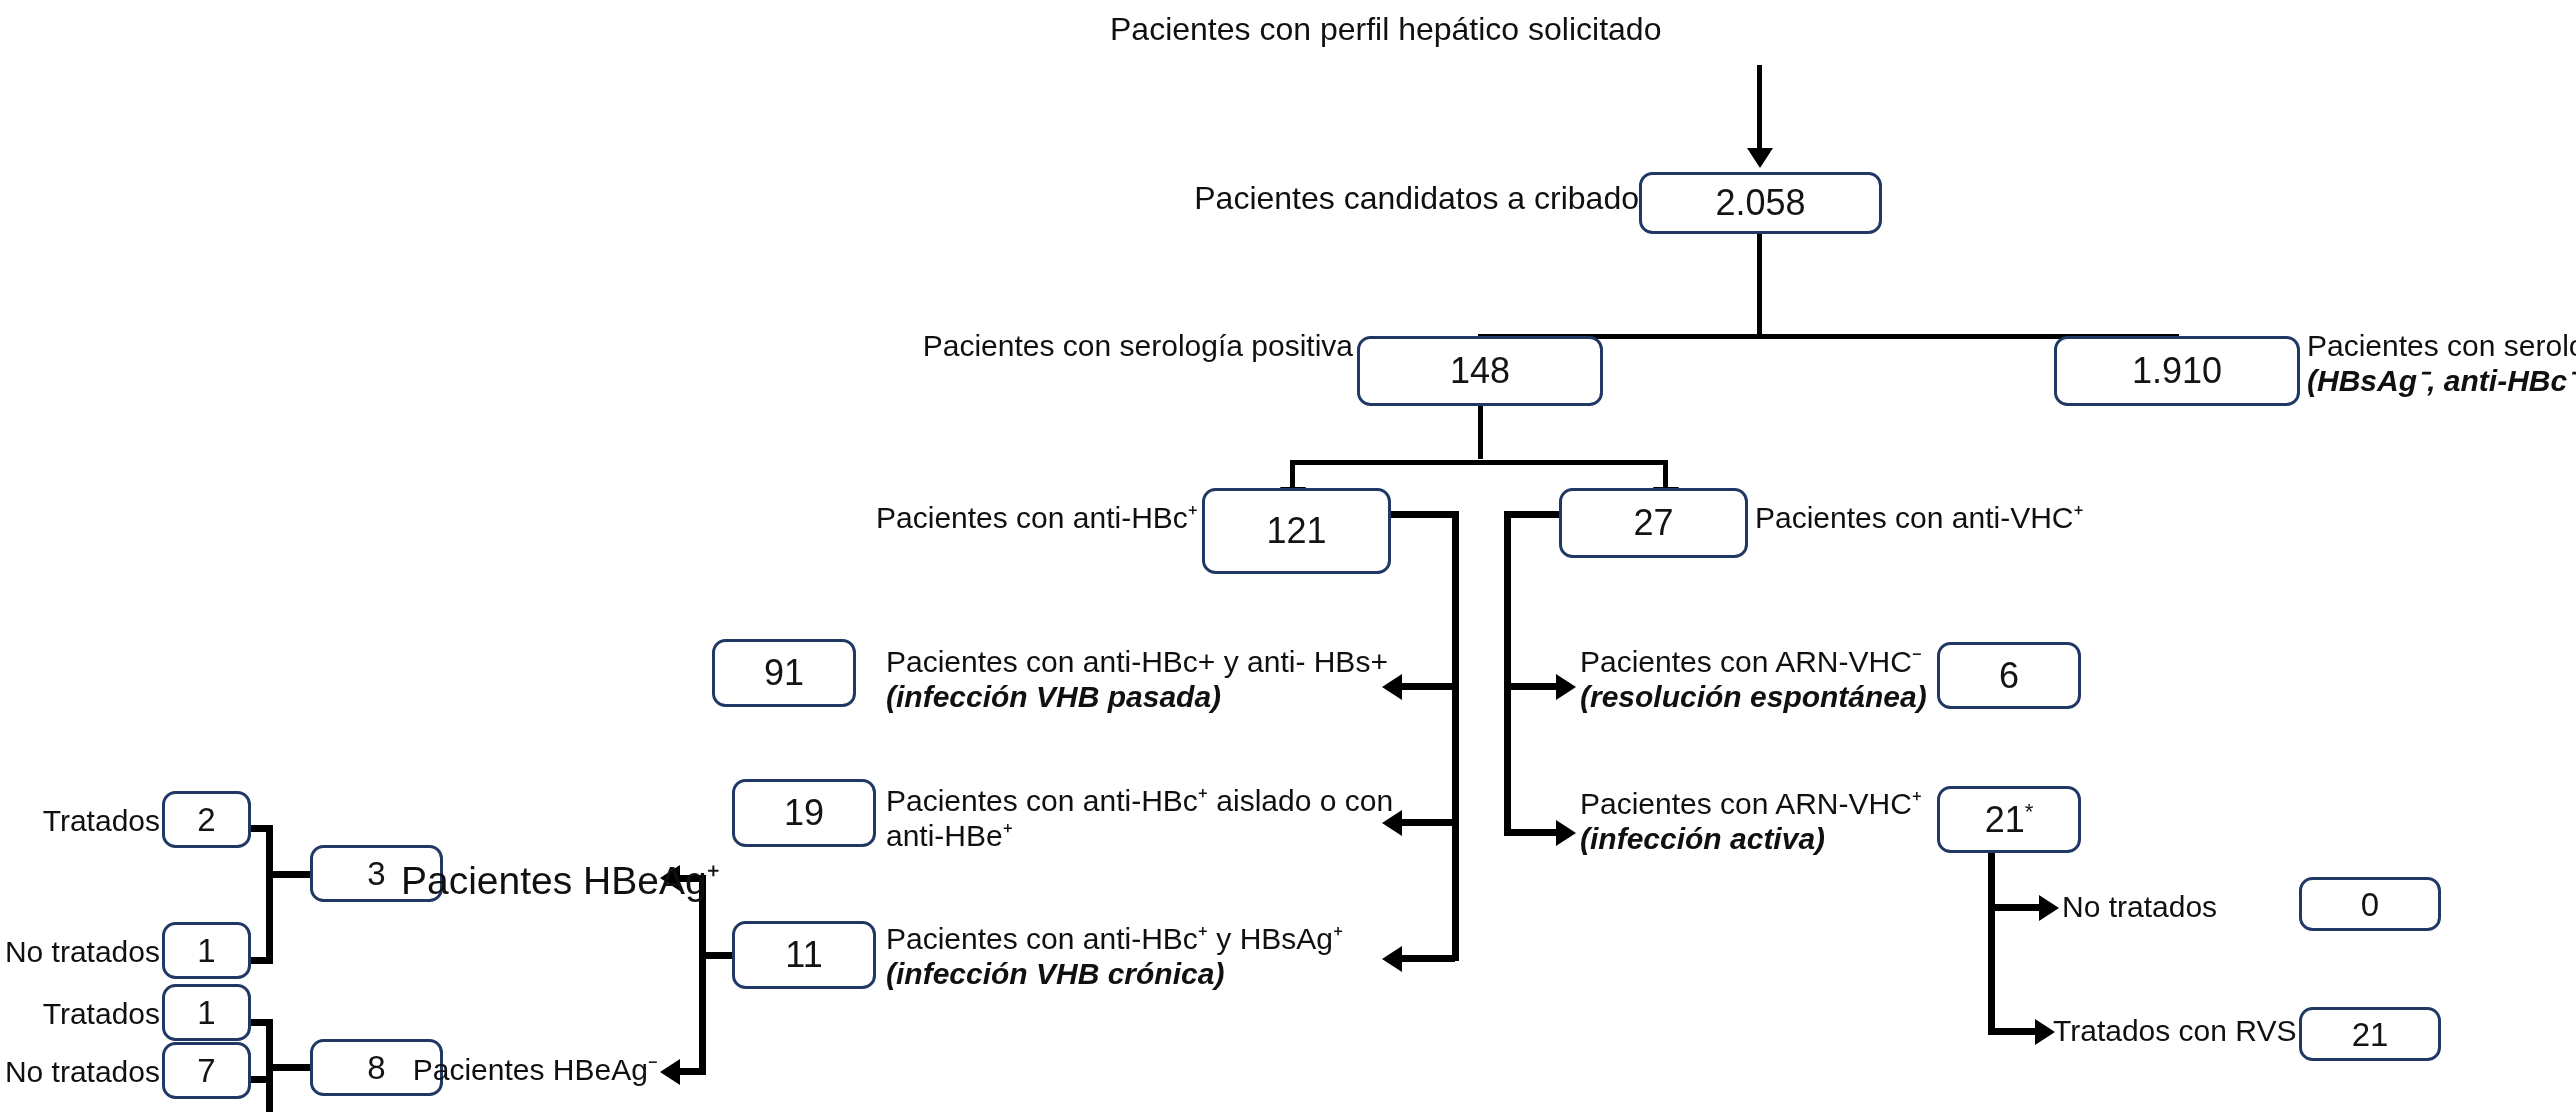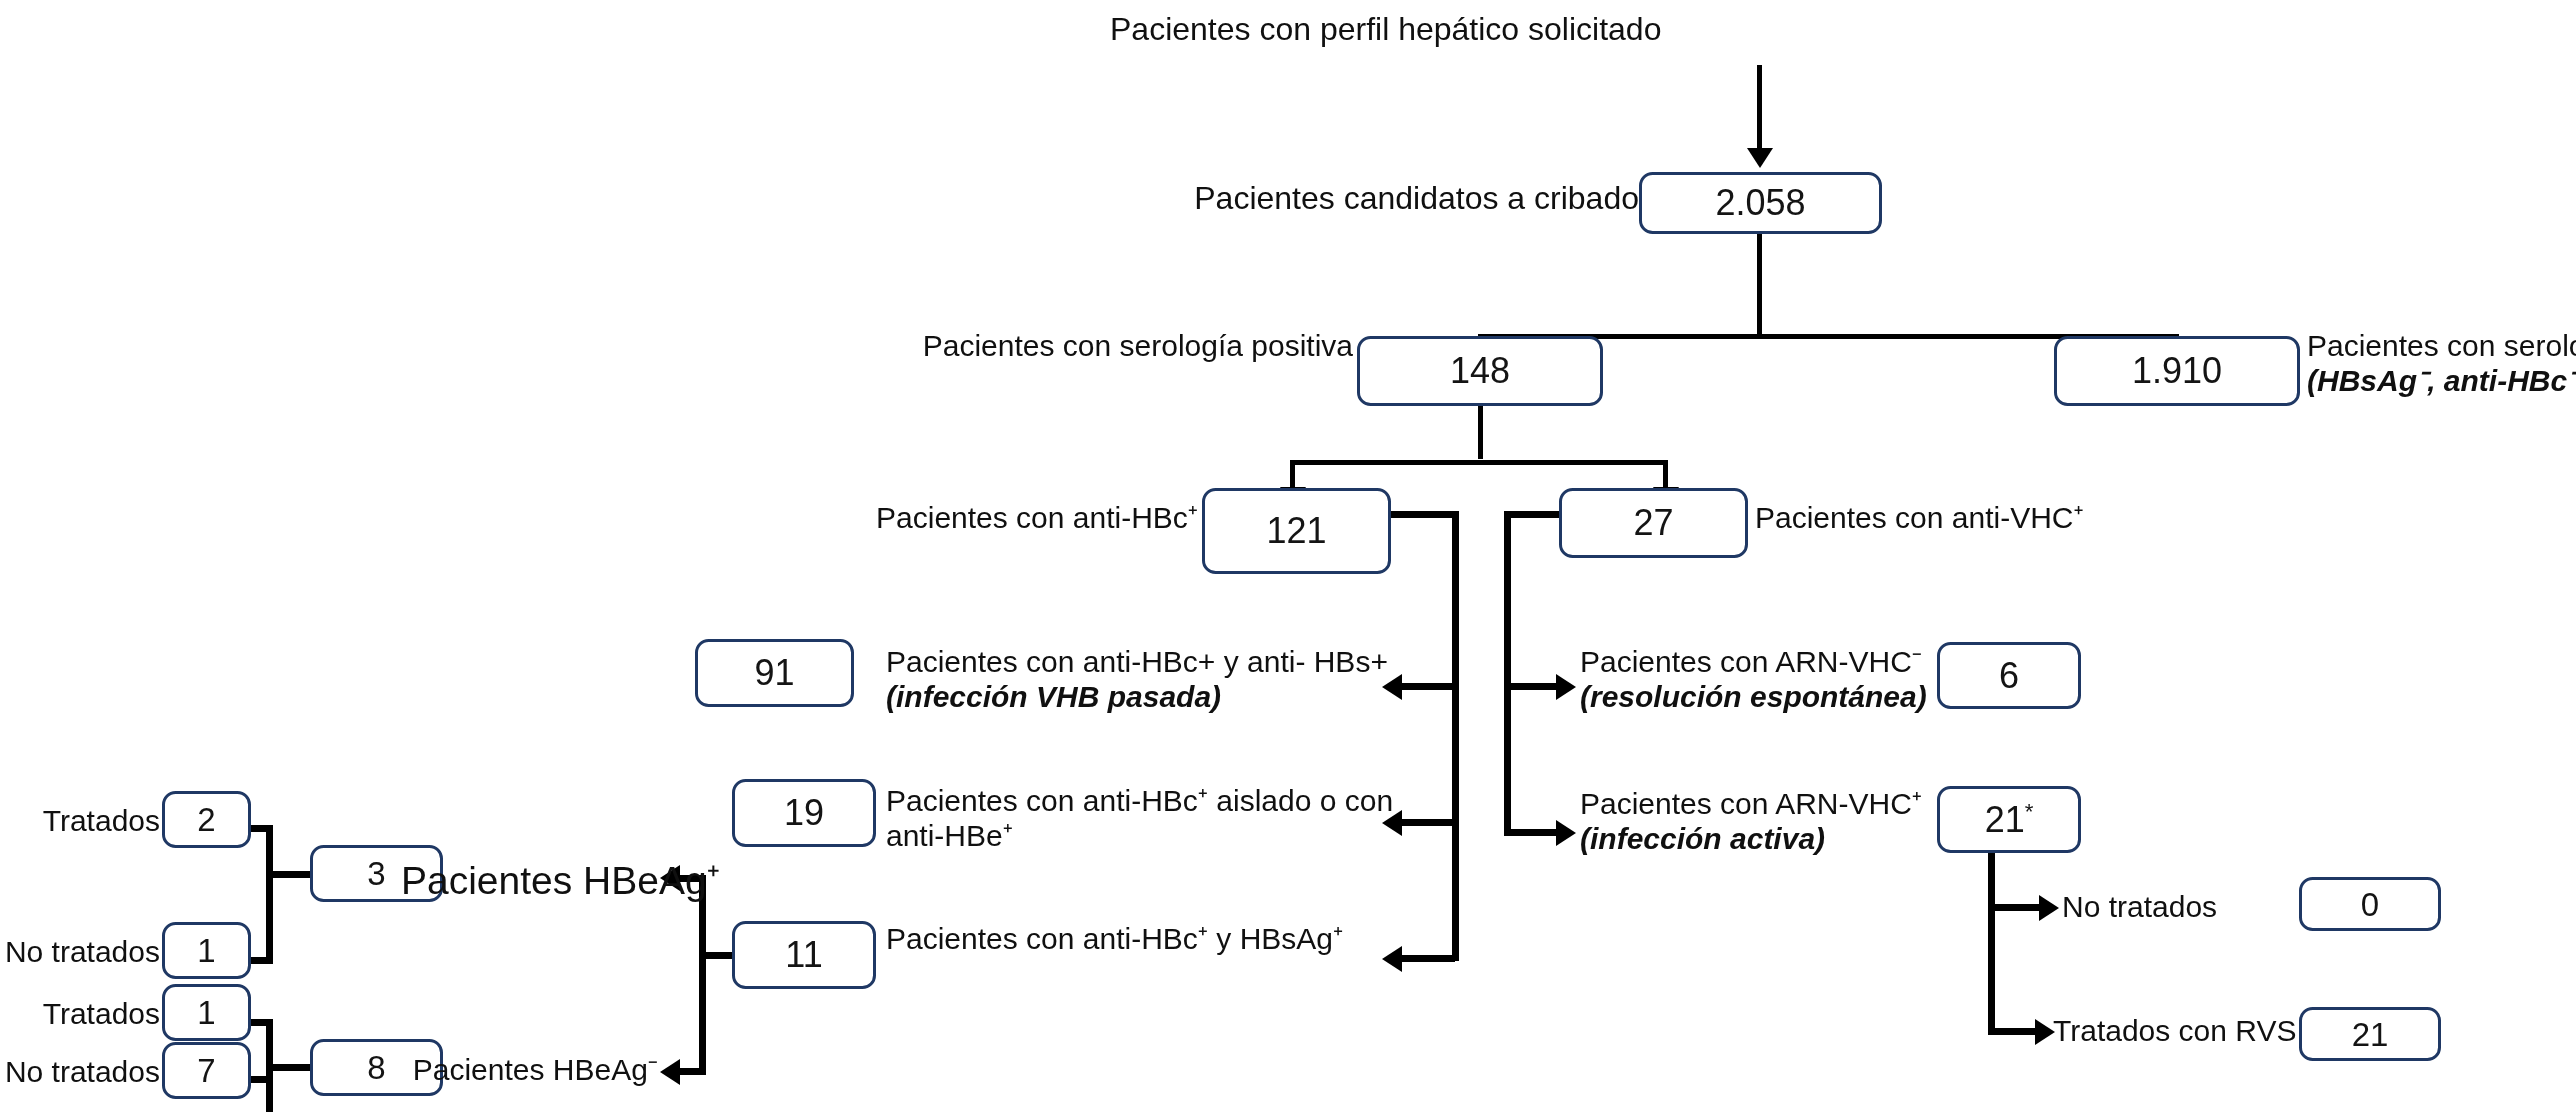--- a/index.html
+++ b/index.html
@@ -163,41 +163,42 @@
 
   <div class="hline" style="left:1504px; top:511px; width:57px; height:6.8px;"></div>
   <div class="vline" style="left:1504px; top:511px; width:6.8px; height:325px;"></div>
 
   <div class="hline" style="left:1504px; top:683px; width:54px; height:6.8px;"></div>
   <div class="arrow right" style="left:1556px; top:674px;"></div>
 
   <div class="hline" style="left:1504px; top:829px; width:54px; height:6.8px;"></div>
   <div class="arrow right" style="left:1556px; top:820px;"></div>
 
-  <div class="node" style="left:695px; top:639px; width:159px; height:68px; font-size:36px;">
+  <div class="node" style="left:712px; top:639px; width:144px; height:68px; font-size:36px;">
     <span class="val">91</span>
   </div>
   <div class="label left" style="left:886px; top:644px; width:544px; font-size:30px;">
     <span class="ln">Pacientes con anti-HBc+ y anti- HBs+</span>
     <span class="bi">(infección VHB pasada)</span>
   </div>
 
   <div class="node" style="left:732px; top:779px; width:144px; height:68px; font-size:36px;">
     <span class="val">19</span>
   </div>
   <div class="label left" style="left:886px; top:783px; width:544px; font-size:30px;">
     <span class="ln">Pacientes con anti-HBc⁺ aislado o con</span>
     <span class="ln">anti-HBe⁺</span>
   </div>
 
   <div class="node" style="left:732px; top:921px; width:144px; height:68px; font-size:36px;">
     <span class="val">11</span>
   </div>
   <div class="label left" style="left:886px; top:921px; width:544px; font-size:30px;">
     <span class="ln">Pacientes con anti-HBc⁺ y  HBsAg⁺</span>
+    <span class="bi">(infección VHB crónica)</span>
   </div>
 
   <div class="label left" style="left:1580px; top:644px; width:461px; font-size:30px;">
     <span class="ln">Pacientes con ARN-VHC⁻</span>
     <span class="bi">(resolución espontánea)</span>
   </div>
   <div class="node" style="left:1937px; top:642px; width:144px; height:67px; font-size:36px;">
     <span class="val">6</span>
   </div>
 

